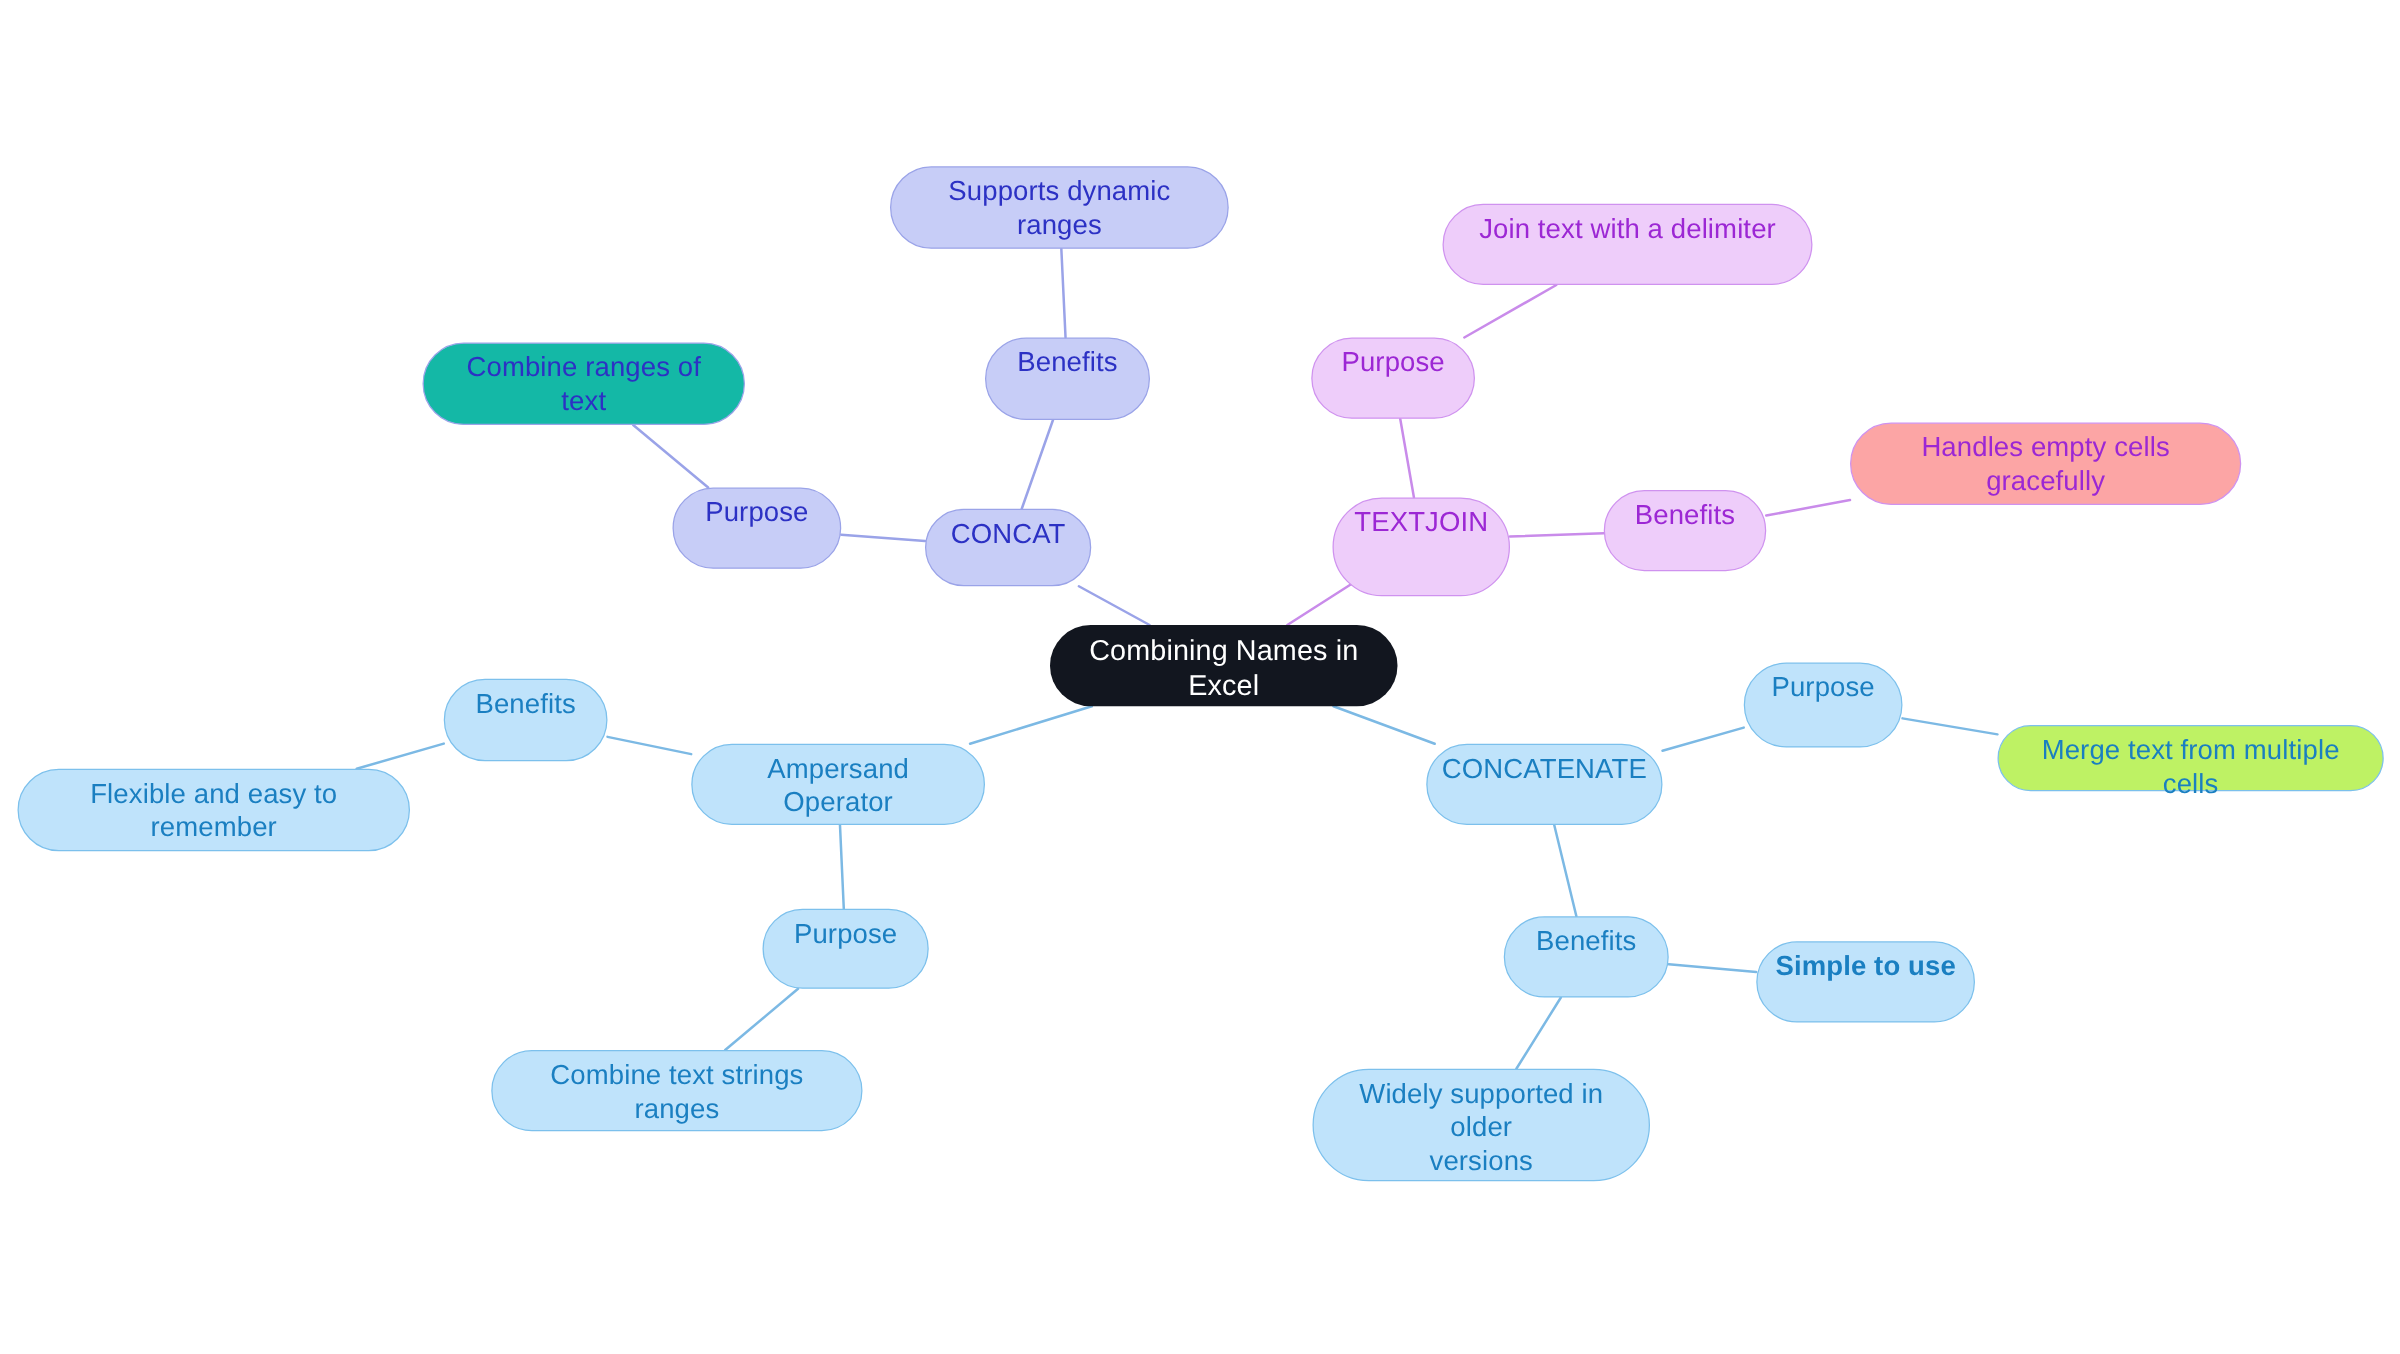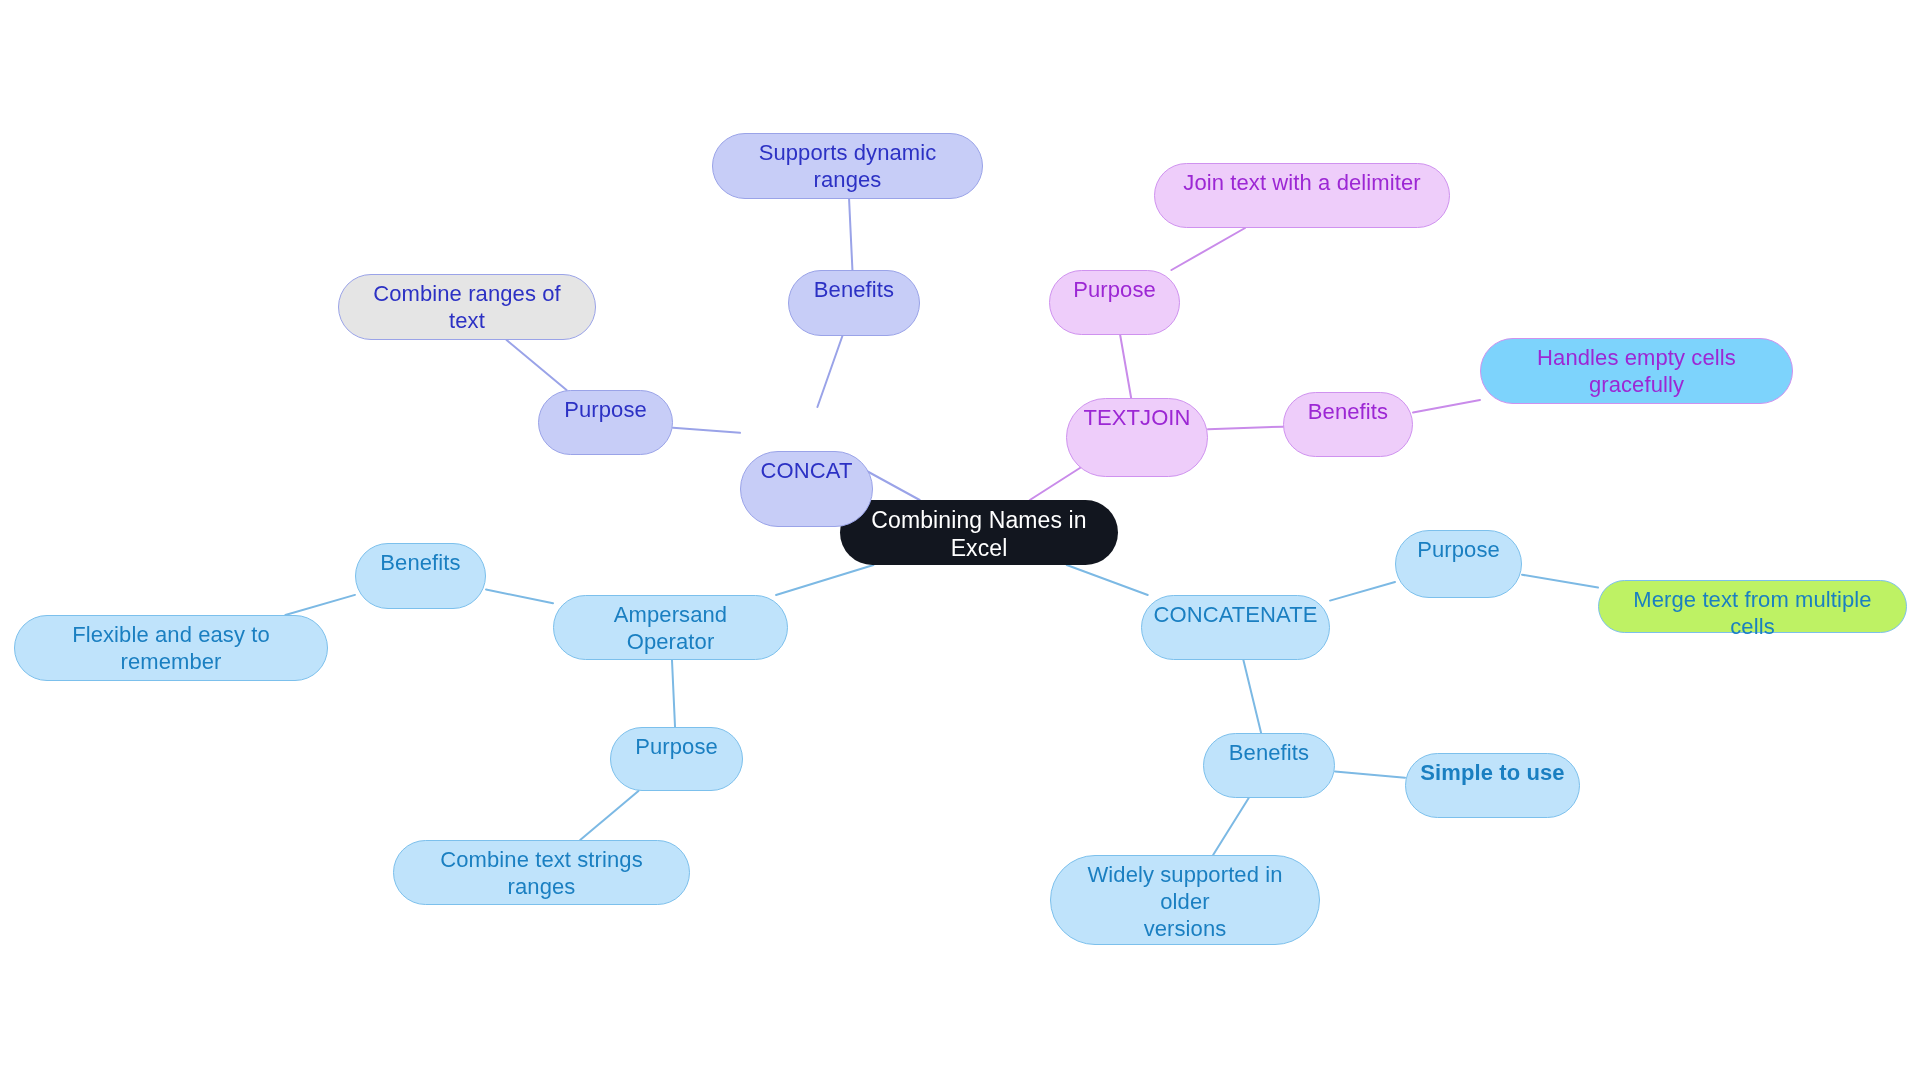--- a/index.html
+++ b/index.html
@@ -67,30 +67,30 @@
       <line x1="355" y1="594.9018036072144" x2="285.35416666666663" y2="615" stroke="#7cb9e4" stroke-width="2" stroke-linecap="round"></line>
       <line x1="638.4383259911895" y1="791" x2="580.1563876651983" y2="840" stroke="#7cb9e4" stroke-width="2" stroke-linecap="round"></line>
       <line x1="1330" y1="600.5908071748879" x2="1395" y2="582.0818385650224" stroke="#7cb9e4" stroke-width="2" stroke-linecap="round"></line>
       <line x1="1243.3894927536232" y1="660" x2="1261.1105072463768" y2="733" stroke="#7cb9e4" stroke-width="2" stroke-linecap="round"></line>
       <line x1="1522" y1="574.6913265306123" x2="1598" y2="587.4872448979592" stroke="#7cb9e4" stroke-width="2" stroke-linecap="round"></line>
       <line x1="1335" y1="771.4060402684564" x2="1405" y2="777.6700223713647" stroke="#7cb9e4" stroke-width="2" stroke-linecap="round"></line>
       <line x1="1248.7026022304833" y1="798" x2="1213.104089219331" y2="855" stroke="#7cb9e4" stroke-width="2" stroke-linecap="round"></line>
     </svg>
   <div id="nodes">
       <div class="node root" style="left: 840px; top: 500px; width: 278px; height: 65px; background: rgb(18, 22, 31); color: rgb(255, 255, 255); border-color: rgb(18, 22, 31);"><span>Combining Names in Excel</span></div>
-      <div class="node" style="left: 740px; top: 407px; width: 133px; height: 76px; background: rgb(199, 205, 247); color: rgb(44, 49, 196); border-color: rgb(154, 163, 232); margin-top: 44px;"><span>CONCAT</span></div>
+      <div class="node" style="left: 740px; top: 407px; width: 133px; height: 62px; background: rgb(199, 205, 247); color: rgb(44, 49, 196); border-color: rgb(154, 163, 232);"><span>CONCAT</span></div>
       <div class="node" style="left: 538px; top: 390px; width: 135px; height: 65px; background: rgb(199, 205, 247); color: rgb(44, 49, 196); border-color: rgb(154, 163, 232);"><span>Purpose</span></div>
-      <div class="node" style="left: 338px; top: 274px; width: 258px; height: 66px; background: #e5e5e5; color: rgb(44, 49, 196); border-color: rgb(154, 163, 232);"><span>Combine ranges of text</span></div>
+      <div class="node" style="left: 338px; top: 274px; width: 258px; height: 66px; background: #14b8a6; color: rgb(44, 49, 196); border-color: rgb(154, 163, 232);"><span>Combine ranges of text</span></div>
       <div class="node" style="left: 788px; top: 270px; width: 132px; height: 66px; background: rgb(199, 205, 247); color: rgb(44, 49, 196); border-color: rgb(154, 163, 232);"><span>Benefits</span></div>
       <div class="node" style="left: 712px; top: 133px; width: 271px; height: 66px; background: rgb(199, 205, 247); color: rgb(44, 49, 196); border-color: rgb(154, 163, 232);"><span>Supports dynamic ranges</span></div>
       <div class="node" style="left: 1066px; top: 398px; width: 142px; height: 79px; background: rgb(238, 205, 250); color: rgb(156, 39, 212); border-color: rgb(207, 146, 239);"><span>TEXTJOIN</span></div>
       <div class="node" style="left: 1049px; top: 270px; width: 131px; height: 65px; background: rgb(238, 205, 250); color: rgb(156, 39, 212); border-color: rgb(207, 146, 239);"><span>Purpose</span></div>
       <div class="node" style="left: 1154px; top: 163px; width: 296px; height: 65px; background: rgb(238, 205, 250); color: rgb(156, 39, 212); border-color: rgb(207, 146, 239);"><span>Join text with a delimiter</span></div>
       <div class="node" style="left: 1283px; top: 392px; width: 130px; height: 65px; background: rgb(238, 205, 250); color: rgb(156, 39, 212); border-color: rgb(207, 146, 239);"><span>Benefits</span></div>
-      <div class="node" style="left: 1480px; top: 338px; width: 313px; height: 66px; background: #7dd3fc; color: rgb(156, 39, 212); border-color: rgb(207, 146, 239);"><span>Handles empty cells gracefully</span></div>
+      <div class="node" style="left: 1480px; top: 338px; width: 313px; height: 66px; background: #fca5a5; color: rgb(156, 39, 212); border-color: rgb(207, 146, 239);"><span>Handles empty cells gracefully</span></div>
       <div class="node" style="left: 553px; top: 595px; width: 235px; height: 65px; background: rgb(191, 227, 251); color: rgb(26, 127, 193); border-color: rgb(124, 192, 236);"><span>Ampersand Operator</span></div>
       <div class="node" style="left: 355px; top: 543px; width: 131px; height: 66px; background: rgb(191, 227, 251); color: rgb(26, 127, 193); border-color: rgb(124, 192, 236);"><span>Benefits</span></div>
       <div class="node" style="left: 14px; top: 615px; width: 314px; height: 66px; background: rgb(191, 227, 251); color: rgb(26, 127, 193); border-color: rgb(124, 192, 236);"><span>Flexible and easy to remember</span></div>
       <div class="node" style="left: 610px; top: 727px; width: 133px; height: 64px; background: rgb(191, 227, 251); color: rgb(26, 127, 193); border-color: rgb(124, 192, 236);"><span>Purpose</span></div>
       <div class="node" style="left: 393px; top: 840px; width: 297px; height: 65px; background: rgb(191, 227, 251); color: rgb(26, 127, 193); border-color: rgb(124, 192, 236);"><span>Combine text strings ranges</span></div>
       <div class="node" style="left: 1141px; top: 595px; width: 189px; height: 65px; background: rgb(191, 227, 251); color: rgb(26, 127, 193); border-color: rgb(124, 192, 236);"><span>CONCATENATE</span></div>
       <div class="node" style="left: 1395px; top: 530px; width: 127px; height: 68px; background: rgb(191, 227, 251); color: rgb(26, 127, 193); border-color: rgb(124, 192, 236);"><span>Purpose</span></div>
       <div class="node" style="left: 1598px; top: 580px; width: 309px; height: 53px; background: #bef264; color: rgb(26, 127, 193); border-color: rgb(124, 192, 236);"><span>Merge text from multiple cells</span></div>
       <div class="node" style="left: 1203px; top: 733px; width: 132px; height: 65px; background: rgb(191, 227, 251); color: rgb(26, 127, 193); border-color: rgb(124, 192, 236);"><span>Benefits</span></div>
       <div class="node" style="left: 1405px; top: 753px; width: 175px; height: 65px; background: rgb(191, 227, 251); color: rgb(26, 127, 193); border-color: rgb(124, 192, 236); font-weight: bold;"><span>Simple to use</span></div>

